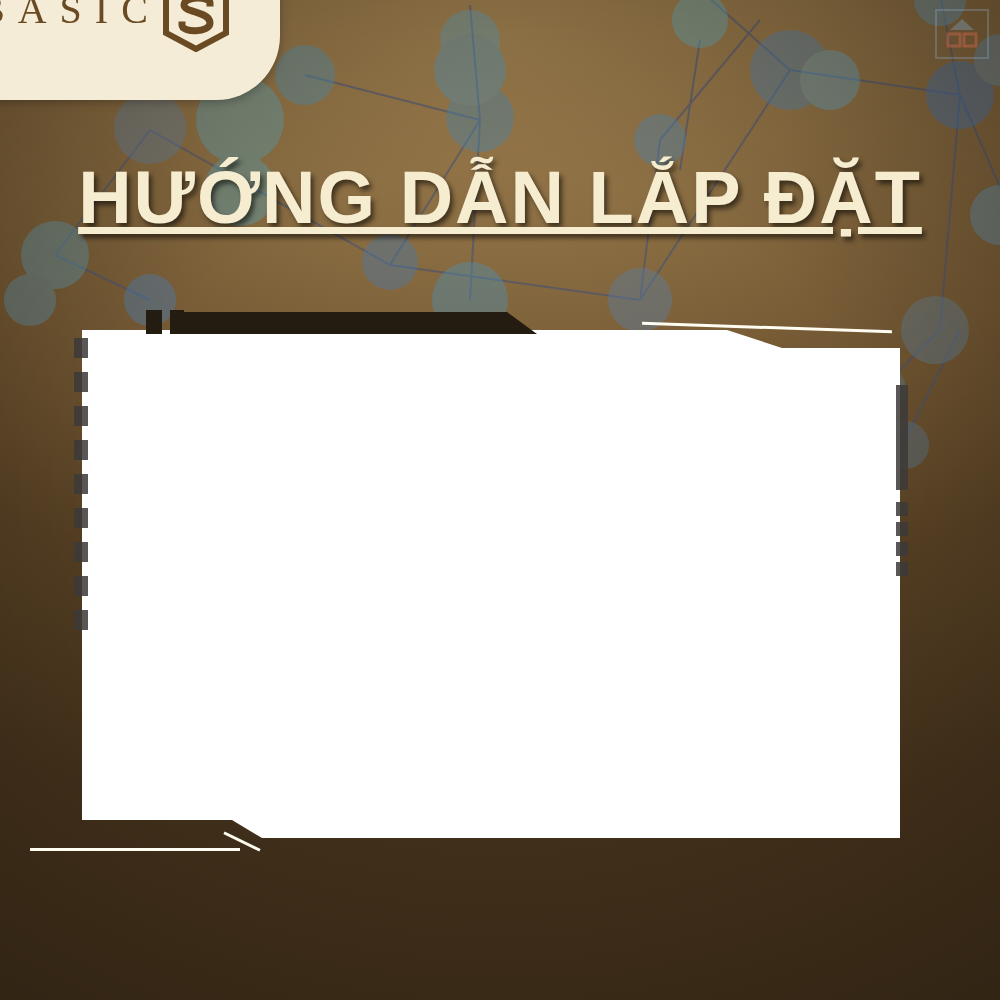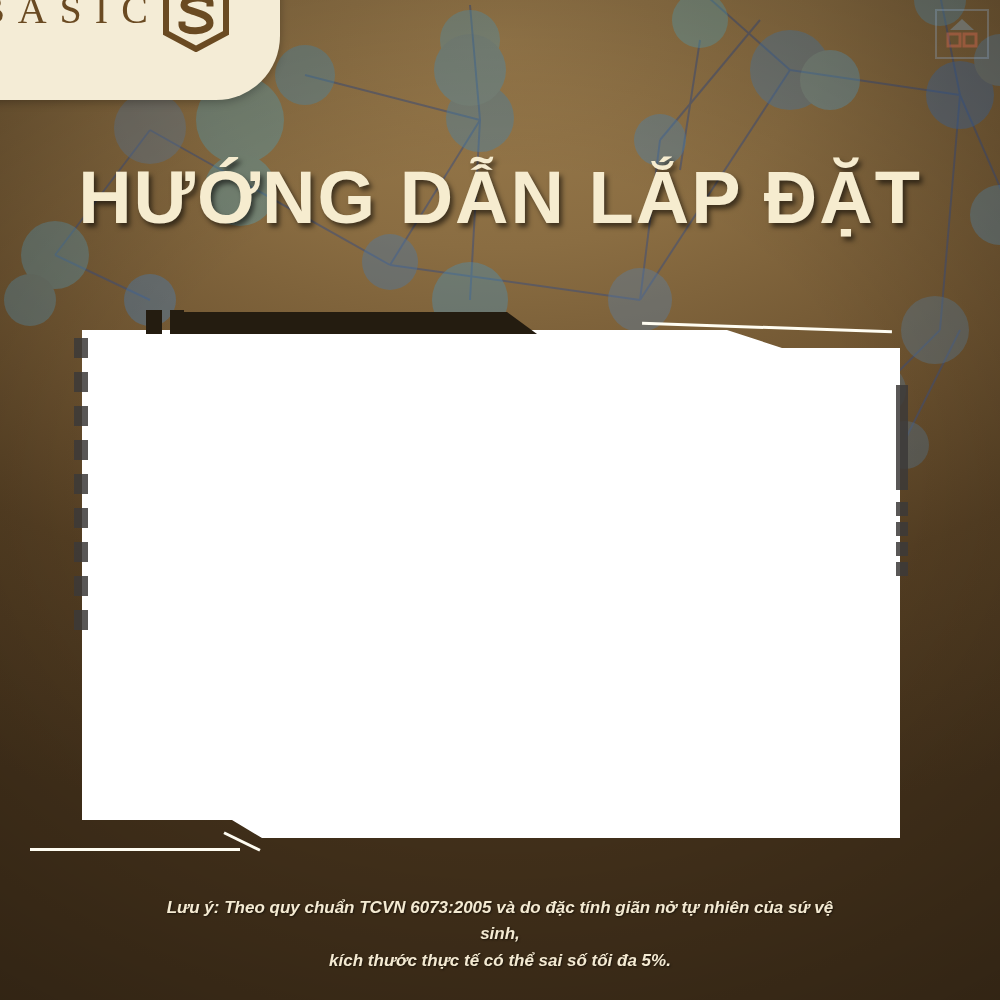--- a/index.html
+++ b/index.html
@@ -26,21 +26,21 @@
      box-shadow:0 2px 10px rgba(0,0,0,.28);}
   .banner-text{position:absolute;left:18px;top:26px;
      font-family:"Liberation Serif",serif;font-size:40px;letter-spacing:13px;
      color:#6a4a22;font-weight:400;}
   .banner-mark{position:absolute;left:200px;top:18px;}
 
   
   .title{position:absolute;left:0;right:0;top:155px;text-align:center;
      font-family:"Liberation Sans",sans-serif;font-weight:bold;font-size:74px;
      letter-spacing:2px;color:#f6eccf;
-     text-shadow:3px 4px 5px rgba(0,0,0,.55);}
+     text-shadow:3px 4px 5px rgba(0,0,0,.55);text-decoration:underline;}
 
   
   .panel-wrap{position:absolute;left:82px;top:330px;width:818px;height:508px;}
   .panel{position:absolute;inset:0;background:#ffffff;
      clip-path:polygon(0 0, 610px 0, 645px -0px, 700px 18px, 818px 18px, 818px 470px, 818px 508px, 180px 508px, 150px 490px, 0 490px);
      box-shadow:0 3px 14px rgba(0,0,0,.35);}
   .topbar{position:absolute;left:95px;top:-18px;width:360px;height:22px;background:#241c10;
      clip-path:polygon(0 0,330px 0,360px 22px,0 22px);}
   .topbar-tab{position:absolute;left:64px;top:-20px;width:16px;height:24px;background:#241c10;}
   .topbar-tab2{position:absolute;left:88px;top:-20px;width:14px;height:24px;background:#241c10;}
@@ -265,18 +265,14 @@
 
       <text class="dim" x="352" y="190" font-size="25">Cấp Ø21</text>
       <text class="dim" x="326" y="225" font-size="25">Thoát Ø34</text>
 
       <text class="dim" x="661" y="34" font-size="25" text-anchor="middle">435</text>
       <text class="dim" x="702" y="130" font-size="25" text-anchor="middle">65</text>
       <text class="dim" x="572" y="172" font-size="25" text-anchor="middle">220</text>
     </svg>
   </div>
 
-  <div class="note">
-    <div>Lưu ý: Theo quy chuẩn TCVN 6073:2005 và do đặc tính giãn nở  tự nhiên của sứ vệ sinh,</div>
-    <div>kích thước thực tế có thể sai số tối đa 5%.</div>
-  </div>
 
 </div>
 
 </body></html>

